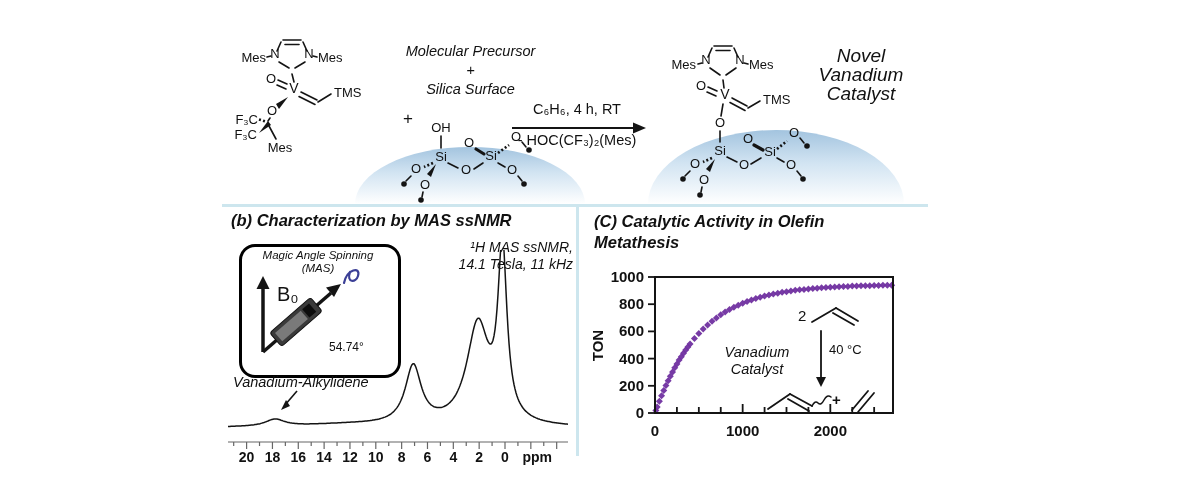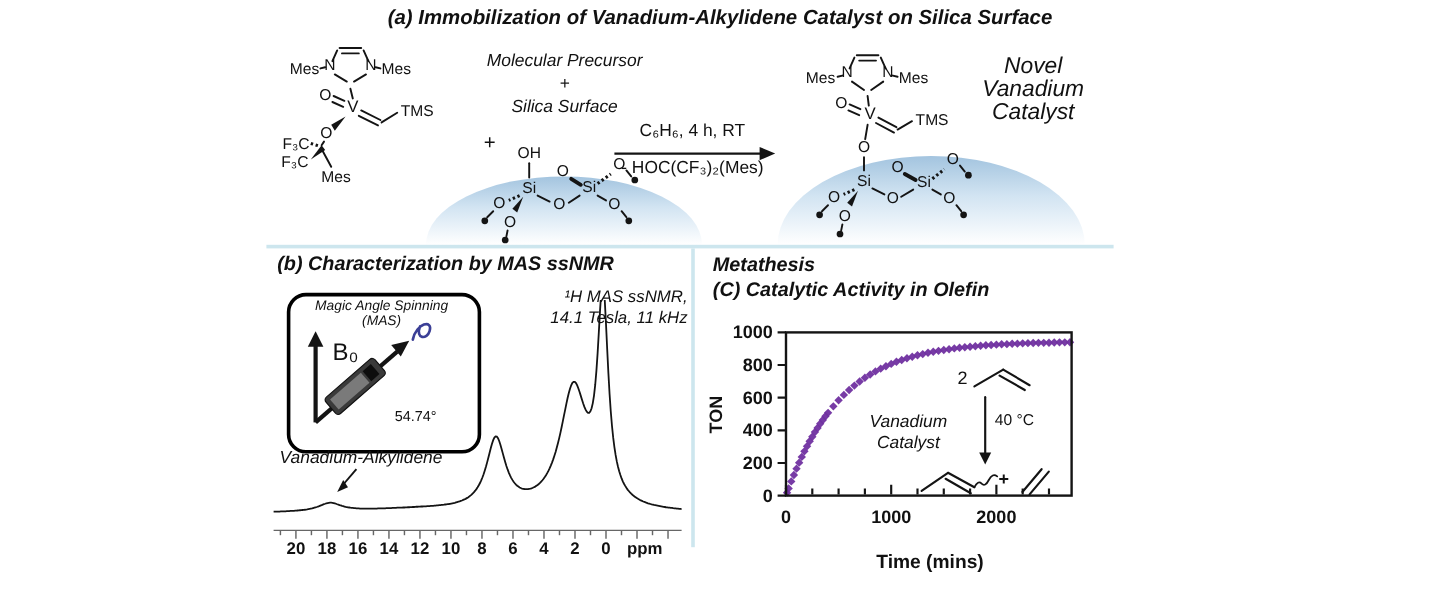--- a/index.html
+++ b/index.html
@@ -324,21 +324,20 @@
       <line x1="264.23756906077347" y1="137" x2="264.23756906077347" y2="142" stroke="#141414" stroke-width="1.8"></line>
       <line x1="286.15285451197053" y1="137" x2="286.15285451197053" y2="142" stroke="#141414" stroke-width="1.8"></line>
       <text x="67" y="166" text-anchor="middle" font-size="15" font-weight="bold" font-family="&quot;Liberation Sans&quot;,&quot;DejaVu Sans&quot;,sans-serif" fill="#111">0</text>
       <text x="154.6611418047882" y="166" text-anchor="middle" font-size="15" font-weight="bold" font-family="&quot;Liberation Sans&quot;,&quot;DejaVu Sans&quot;,sans-serif" fill="#111">1000</text>
       <text x="242.32228360957643" y="166" text-anchor="middle" font-size="15" font-weight="bold" font-family="&quot;Liberation Sans&quot;,&quot;DejaVu Sans&quot;,sans-serif" fill="#111">2000</text>
     </svg>
 
   <div class="abs divider" style="left: 222px; top: 204px; width: 706px; height: 3px; background: rgb(205, 230, 238);"></div>
   <div class="abs divider" style="left: 576px; top: 207px; width: 3px; height: 249px; background: rgb(205, 230, 238);"></div>
 
-  <div id="title-a" class="abs bi ctr" style="left:190px;top:5px;width:820px;">(a) Immobilization of Vanadium-Alkylidene Catalyst on Silica Surface</div>
   <div class="abs it ctr" style="left:378px;top:42px;width:185px;font-size:14.5px;line-height:19px;">
     <div>Molecular Precursor</div>
     <div>+</div>
     <div>Silica Surface</div>
   </div>
   <div class="abs ctr" style="left:494px;top:101px;width:166px;font-size:14.5px;">C₆H₆, 4 h, RT</div>
   <div class="abs ctr" style="left:486px;top:132px;width:182px;font-size:14.5px;">- HOC(CF₃)₂(Mes)</div>
   <div class="abs it ctr" style="left:802px;top:46px;width:118px;font-size:19px;line-height:19px;">
     <div>Novel</div>
     <div>Vanadium</div>
@@ -350,25 +349,24 @@
   <div class="abs it ctr" style="left:243px;top:262px;width:150px;font-size:11.5px;">(MAS)</div>
   <div class="abs" style="left:277px;top:283px;font-size:20px;">B₀</div>
   <div class="abs" style="left:329px;top:340px;font-size:12px;">54.74°</div>
   <div class="abs it rt" style="left:405px;top:239px;width:168px;font-size:14px;line-height:17px;">
     <div>¹H MAS ssNMR,</div>
     <div>14.1 Tesla, 11 kHz</div>
   </div>
   <div class="abs it" style="left:233px;top:374px;font-size:14.5px;">Vanadium-Alkylidene</div>
 
   <div class="abs bi panel-title" style="left:594px;top:211px;width:370px;line-height:21px;">
+    <span style="display:block">(C) Catalytic Activity in Olefin</span>
     <span style="display:block">Metathesis</span>
-    <span style="display:block">(C) Catalytic Activity in Olefin</span>
   </div>
   <div class="abs b ctr" style="left:577px;top:337px;width:40px;font-size:15px;transform:rotate(-90deg);">TON</div>
-  <div class="abs b ctr" style="left:695px;top:460px;width:160px;font-size:16px;">Time (mins)</div>
   <div class="abs it ctr" style="left:707px;top:344px;width:100px;font-size:14.5px;line-height:17px;">
     <div>Vanadium</div>
     <div>Catalyst</div>
   </div>
   <div class="abs" style="left:798px;top:307px;font-size:15px;">2</div>
   <div class="abs" style="left:829px;top:342px;font-size:13px;">40 °C</div>
   <div class="abs b" style="left:832px;top:391px;font-size:15px;">+</div>
 
 </div>
 

